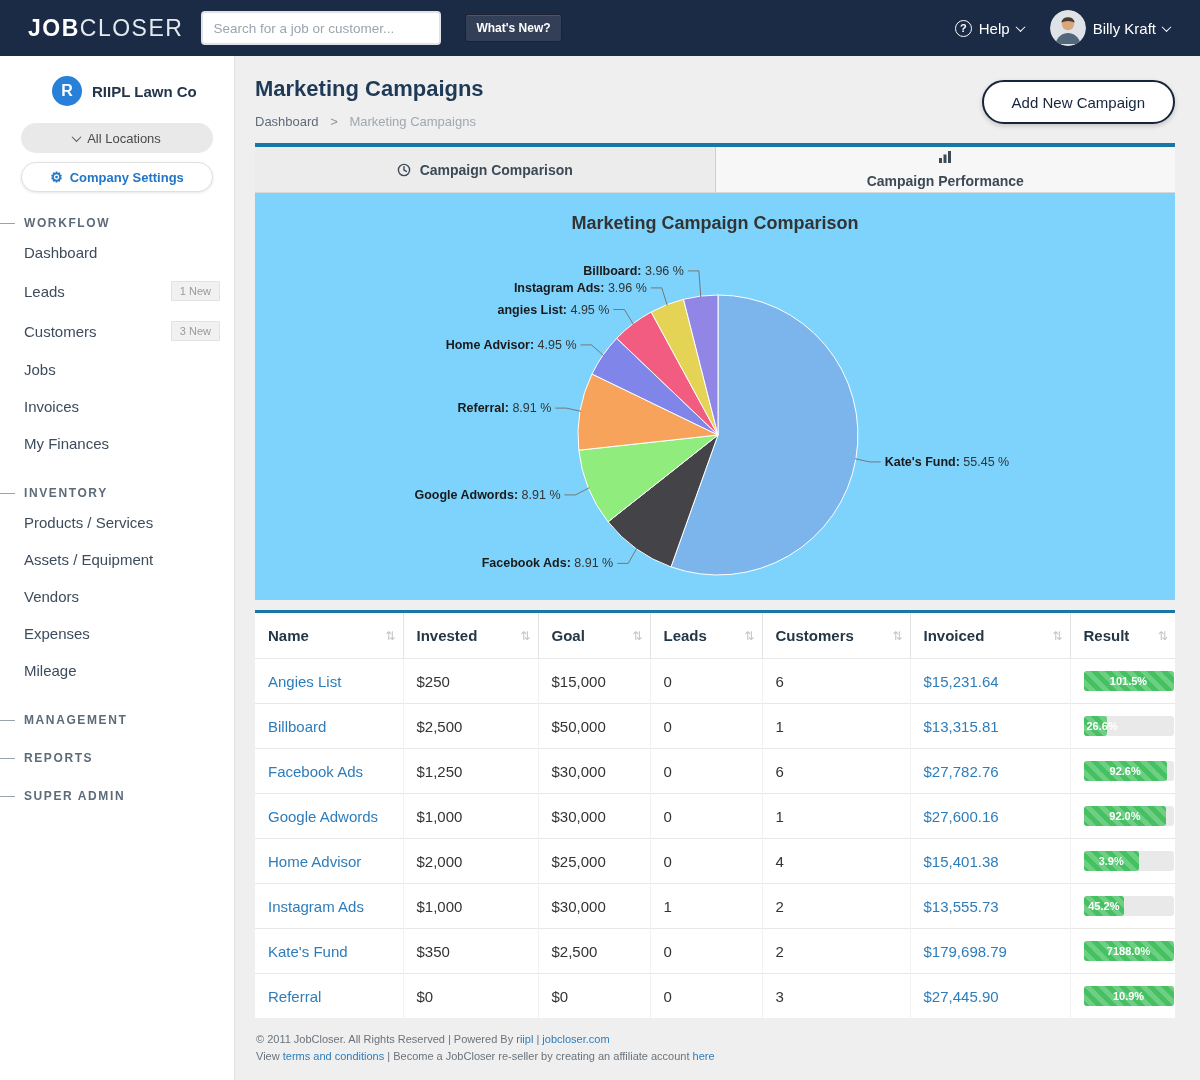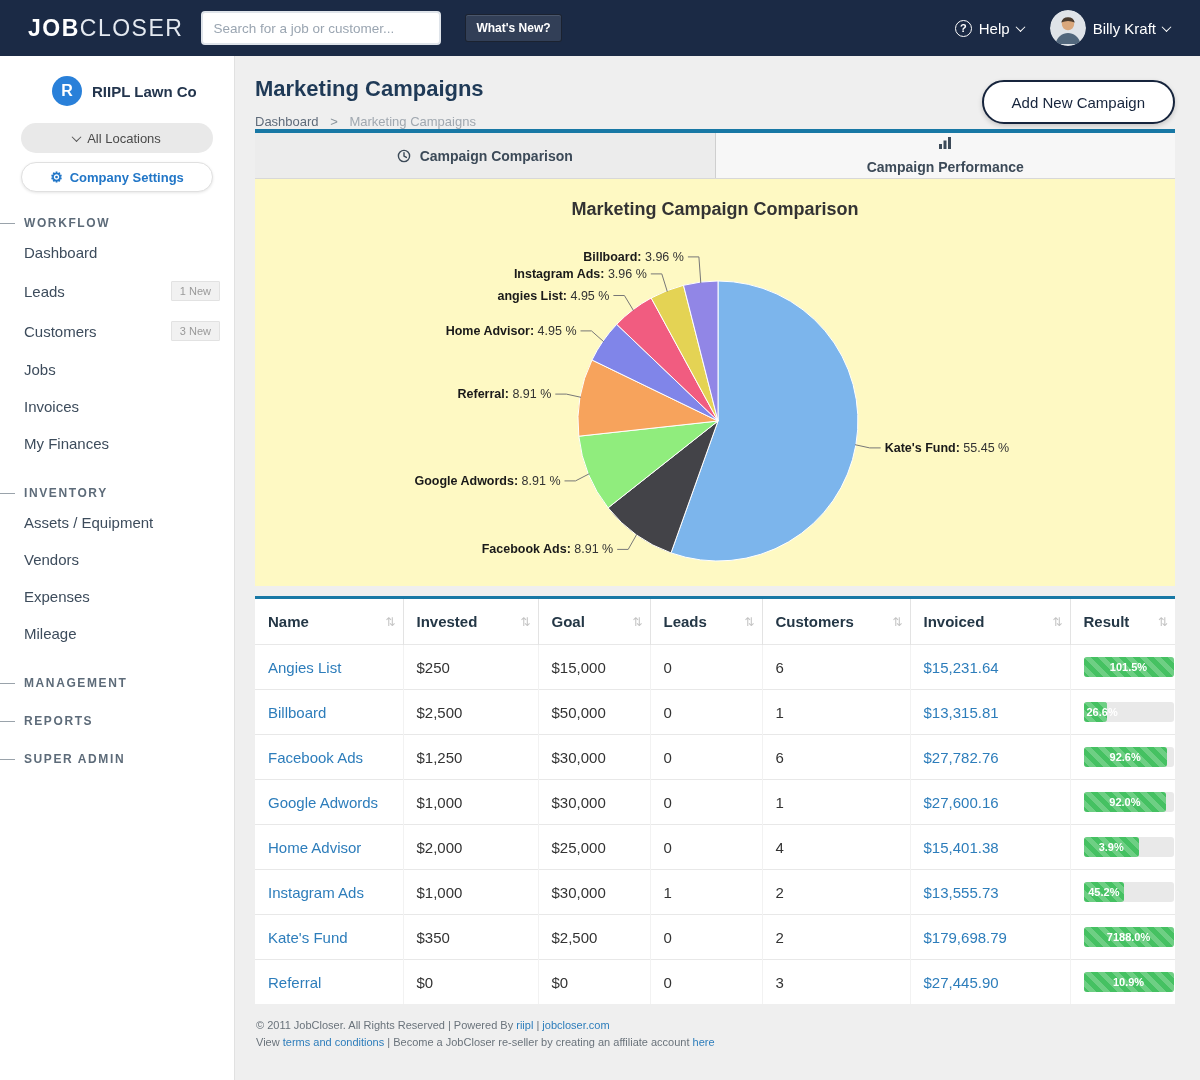--- a/index.html
+++ b/index.html
@@ -37,21 +37,21 @@
 
   
   .main { margin-left:235px; padding:18px 25px 0 20px; }
   .header-row { position:relative; }
   .page-title { font-size:22px; font-weight:bold; color:#1f3a57; margin:2px 0 12px; }
   .breadcrumb { font-size:13px; color:#a0a8b0; }
   .bc-first { color:#5f6b7a; cursor:pointer; }
   .bc-sep { margin:0 8px; color:#8b949c; }
   .add-btn { position:absolute; right:0; top:4px; height:44px; padding:0 28px; border-radius:23px; border:2px solid #16243c; background:#fff; font-size:15px; color:#16243c; cursor:pointer; box-shadow:0 2px 5px rgba(0,0,0,.18); font-family:"Liberation Sans",sans-serif; }
 
-  .card { background:#fef9c3; border-top:4px solid #1878a5; }
+  .card { background:#7dd3fc; border-top:4px solid #1878a5; margin-top:14px; }
   .tabs { display:flex; height:46px; border-bottom:1px solid #d8d8d8; }
   .tab { flex:1; display:flex; align-items:center; justify-content:center; gap:9px; font-size:14px; color:#3c4a58; font-weight:600; cursor:pointer; background:#f7f7f7; }
   .tab.active { background:#ececec; }
   .tab + .tab { border-left:1px solid #cfcfcf;flex-direction:column; }
 
   .chart-wrap { padding-top:20px; }
   .chart-title { text-align:center; font-size:18px; font-weight:600; color:#333; }
   #pie-svg { display:block; }
   #pie-svg text { font-family:"Liberation Sans",sans-serif; }
 
@@ -134,20 +134,23 @@
         <span>Jobs</span>
       </div>
       <div class="side-item">
         <span>Invoices</span>
       </div>
       <div class="side-item">
         <span>My Finances</span>
       </div>
       <div class="section-hdr">
         <span>INVENTORY</span>
+      </div>
+      <div class="side-item">
+        <span>Products / Services</span>
       </div>
       <div class="side-item">
         <span>Assets / Equipment</span>
       </div>
       <div class="side-item">
         <span>Vendors</span>
       </div>
       <div class="side-item">
         <span>Expenses</span>
       </div>

